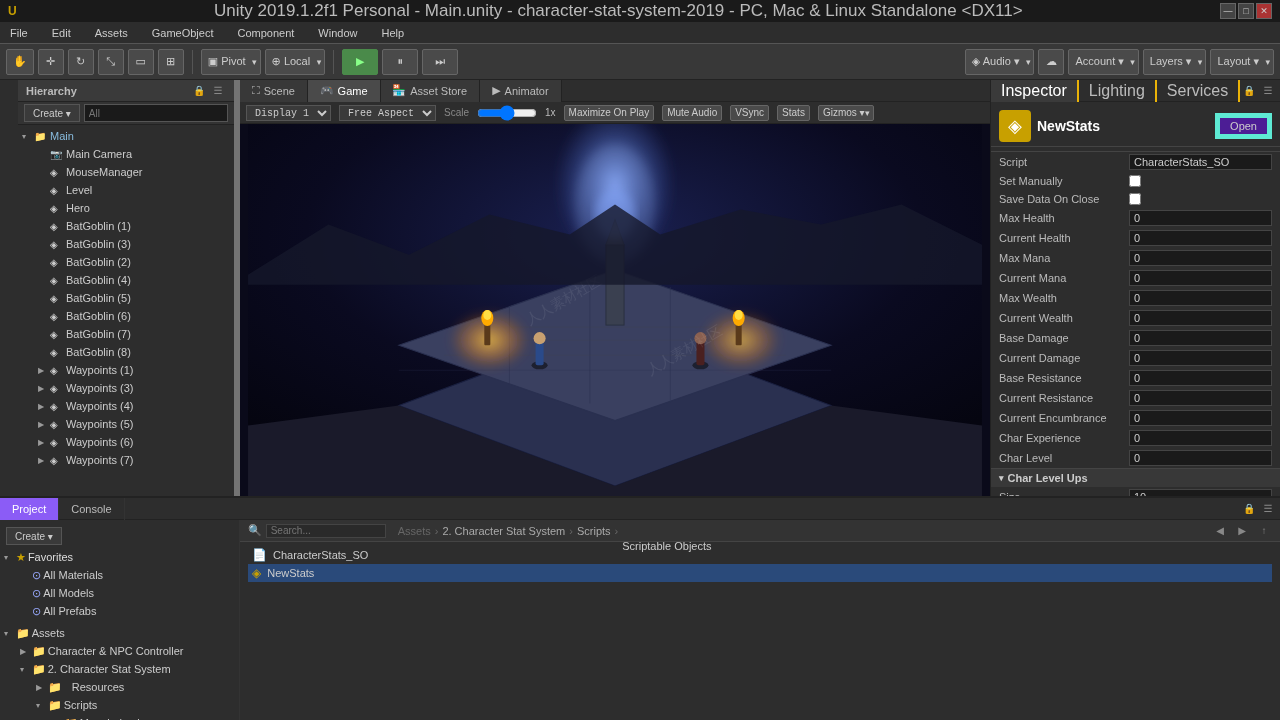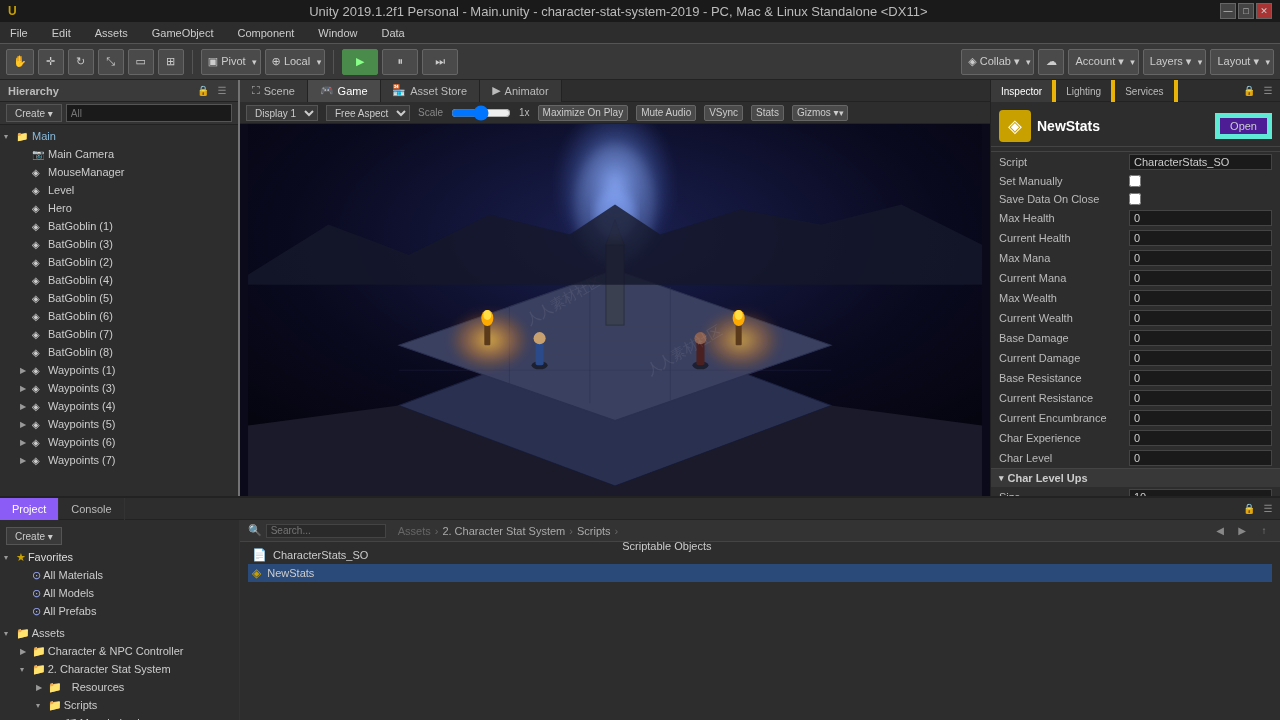--- a/index.html
+++ b/index.html
@@ -44,22 +44,22 @@
     }
     .tab {
       height: 22px; padding: 0 12px; display: flex; align-items: center; cursor: pointer;
       background: #383838; border-right: 1px solid #222; font-size: 11px; color: #bbb;
       gap: 4px;
     }
     .tab.active { background: #4a4a4a; color: #fff; }
 
     
     #hierarchy-panel {
-      width: 240px; background: #2d2d2d; border-right: 2px solid #737373;
-      display: flex; flex-direction: column;
+      width: 240px; background: #2d2d2d; border-right: 6px solid #737373;
+      display: flex; flex-direction: column; padding-left: 18px;
     }
     .panel-header {
       height: 22px; background: #3a3a3a; display: flex; align-items: center;
       padding: 0 8px; border-bottom: 1px solid #222; gap: 6px;
       font-size: 11px; color: #bbb; font-weight: bold;
     }
     .panel-search {
       height: 18px; background: #1a1a1a; border: 1px solid #555; color: #ccc;
       font-size: 10px; padding: 0 4px; width: 80px;
     }
@@ -79,34 +79,34 @@
       height: 22px; background: #2d2d2d; display: flex; align-items: center;
       border-bottom: 1px solid #222;
     }
     #viewport-content { flex: 1; position: relative; background: #0a0a1a; overflow: hidden; }
     #viewport-toolbar {
       height: 22px; background: #2d2d2d; display: flex; align-items: center;
       padding: 0 6px; gap: 8px; font-size: 10px; color: #bbb; border-bottom: 1px solid #222;
     }
     .viewport-select {
       background: #3a3a3a; border: 1px solid #555; color: #ccc; font-size: 10px;
-      padding: 1px 4px; height: 16px;
+      padding: 1px 4px; height: 16px; font-family: Liberation Mono, monospace;
     }
 
     
     #inspector-panel {
       width: 290px; background: #2d2d2d; border-left: 1px solid #222;
       display: flex; flex-direction: column; overflow: hidden;
     }
     #inspector-tabs {
       height: 22px; background: #2d2d2d; display: flex; border-bottom: 1px solid #222;
     }
     .inspector-tab {
       padding: 0 10px; height: 22px; display: flex; align-items: center;
-      cursor: pointer; font-size: 10px; color: #bbb; border-right: 4px solid #eab308;
+      cursor: pointer; font-size: 16px; color: #bbb; border-right: 2px solid #eab308;
     }
     .inspector-tab.active { background: #3a3a3a; color: #fff; }
     #inspector-content { flex: 1; overflow-y: auto; padding: 4px 0; }
     .inspector-header {
       display: flex; align-items: center; padding: 4px 8px; gap: 6px;
       border-bottom: 1px solid #444;
     }
     .inspector-icon {
       width: 32px; height: 32px; background: #c8a000; border-radius: 4px;
       display: flex; align-items: center; justify-content: center; font-size: 16px;
@@ -195,36 +195,36 @@
       color: #ccc; cursor: pointer; font-size: 10px; margin: 3px 6px;
     }
   </style>
 </head>
 <body>
 
 <div id="titlebar">
   <div style="display:flex;align-items:center;gap:4px;">
     <span style="color:#c8a000;font-weight:bold;font-size:12px;">U</span>
   </div>
-  <div style="font-size:13px;color:#bbb;">Unity 2019.1.2f1 Personal - Main.unity - character-stat-system-2019 - PC, Mac &amp; Linux Standalone &lt;DX11&gt;</div>
+  <div style="font-size:17px;color:#bbb;">Unity 2019.1.2f1 Personal - Main.unity - character-stat-system-2019 - PC, Mac &amp; Linux Standalone &lt;DX11&gt;</div>
   <div style="display:flex;gap:2px;">
     <div class="title-btn">—</div>
     <div class="title-btn">□</div>
     <div class="title-btn" style="background:#a33;">✕</div>
   </div>
 </div>
 
 <div id="menubar">
   <div class="menu-item">File</div>
   <div class="menu-item">Edit</div>
   <div class="menu-item">Assets</div>
   <div class="menu-item">GameObject</div>
   <div class="menu-item">Component</div>
   <div class="menu-item">Window</div>
-  <div class="menu-item">Data</div>
+  <div class="menu-item">Help</div>
 </div>
 
 <div id="toolbar">
 
   <button class="tool-btn" title="Hand Tool">✋</button>
   <button class="tool-btn" title="Move Tool">✛</button>
   <button class="tool-btn" title="Rotate Tool">↻</button>
   <button class="tool-btn" title="Scale Tool">⤡</button>
   <button class="tool-btn" title="Rect Tool">▭</button>
   <button class="tool-btn" title="Transform Tool">⊞</button>
@@ -235,21 +235,21 @@
   <button class="tool-btn dropdown">
     <span>⊕ Local</span>
   </button>
   <div class="tool-separator"></div>
 
   <button class="tool-btn play-btn active" style="width:36px;">▶</button>
   <button class="tool-btn pause-btn" style="width:36px;">⏸</button>
   <button class="tool-btn step-btn" style="width:36px;">⏭</button>
 
   <div class="toolbar-right">
-    <button class="tool-btn dropdown">◈ Collab ▾</button>
+    <button class="tool-btn dropdown">◈ Audio ▾</button>
     <button class="tool-btn">☁</button>
     <button class="tool-btn dropdown">Account ▾</button>
     <button class="tool-btn dropdown">Layers ▾</button>
     <button class="tool-btn dropdown">Layout ▾</button>
   </div>
 </div>
 
 <div id="main-layout" style="display:flex;height:416px;">
 
   <div id="hierarchy-panel">

